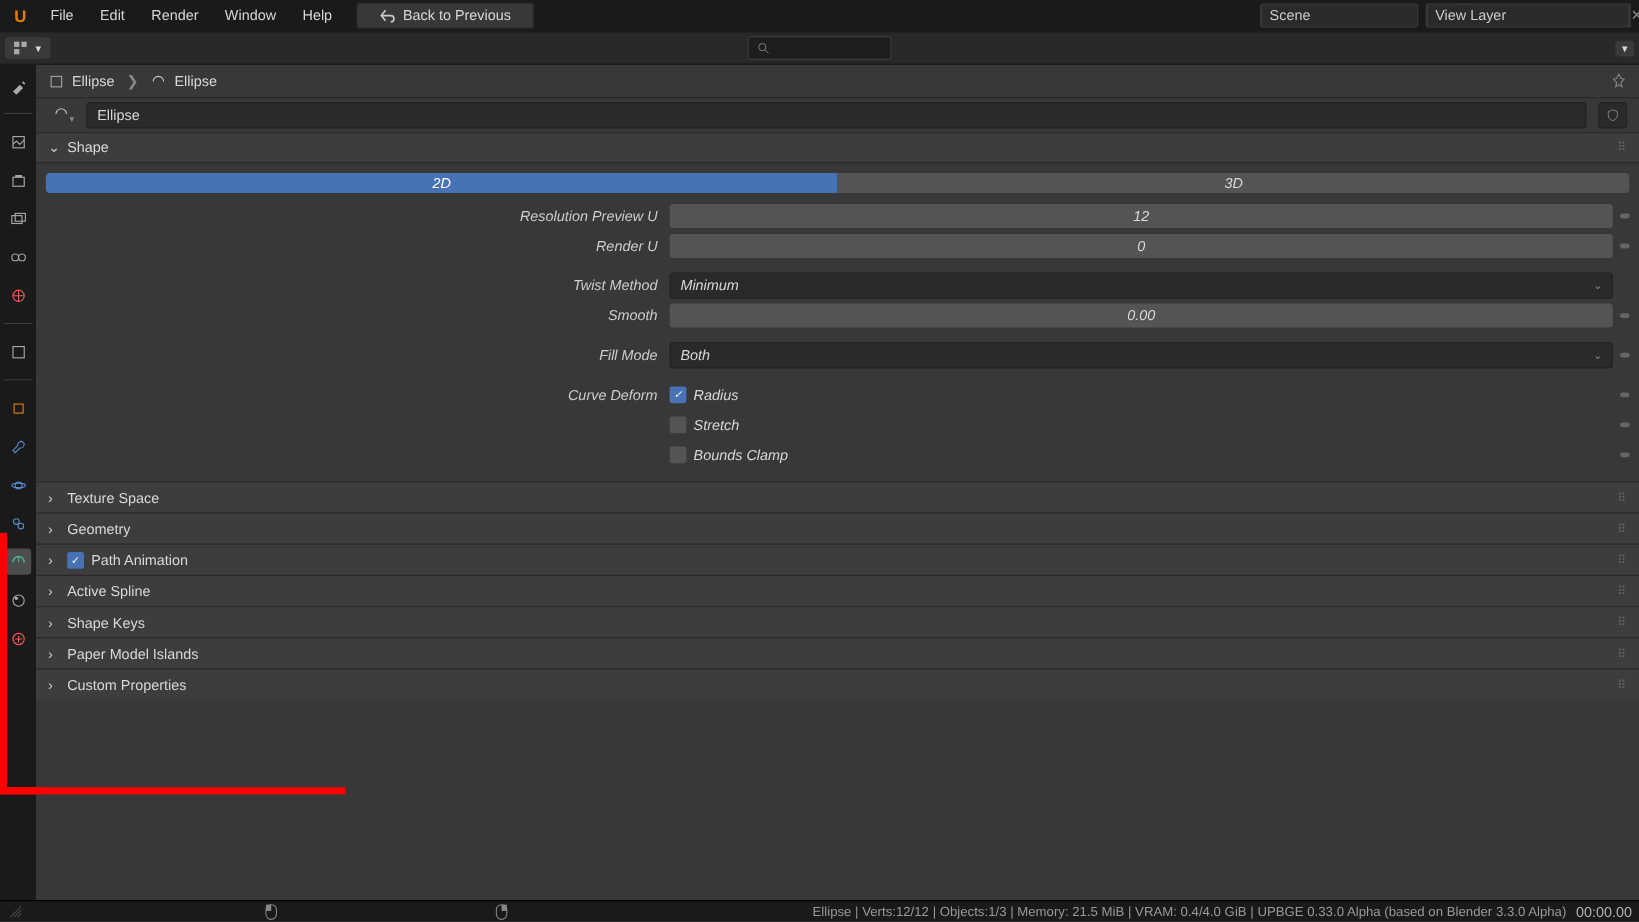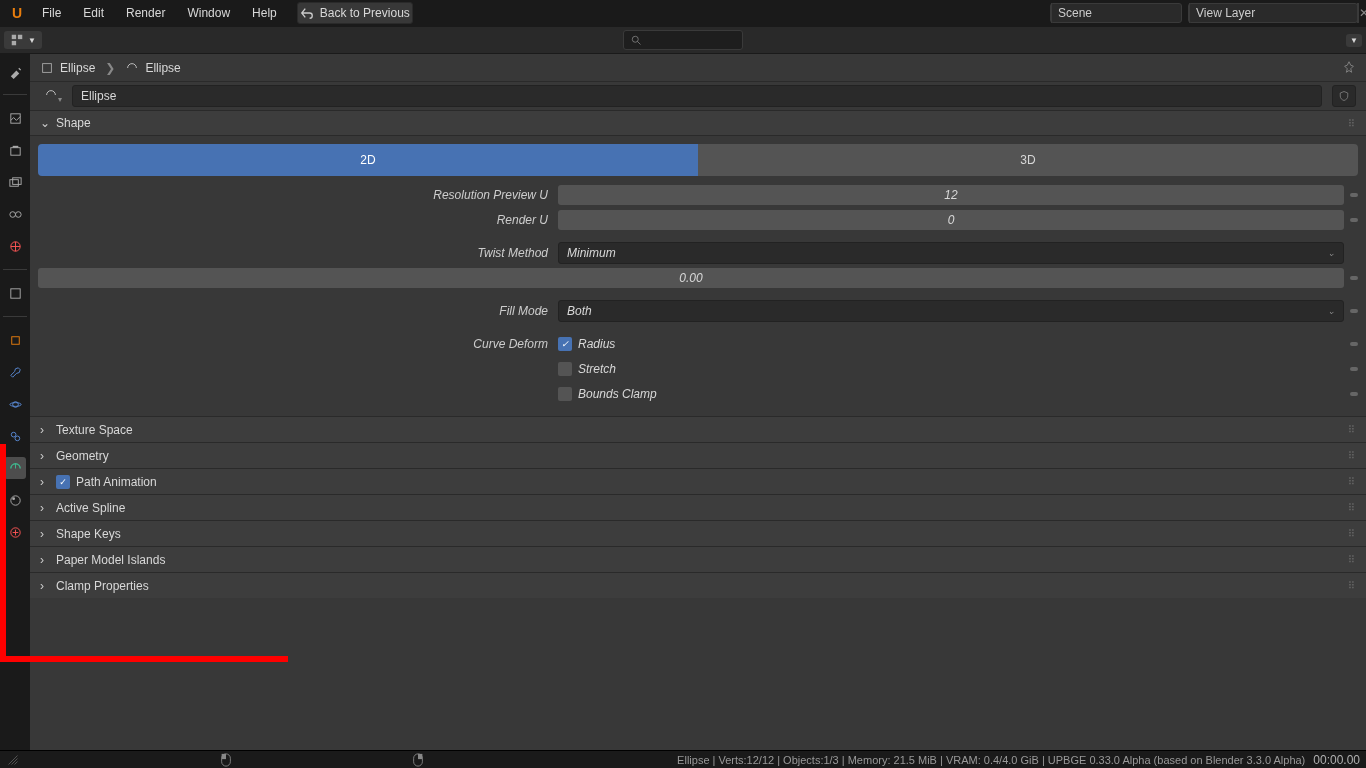--- a/index.html
+++ b/index.html
@@ -2,21 +2,21 @@
 <html><head>
 <meta charset="utf-8">
 <style>
 * { margin:0; padding:0; box-sizing:border-box; font-family:Arial,Helvetica,sans-serif; font-size:12px; color:#d8d8d8; }
 body { width:1366px; height:768px; background:#333333; overflow:hidden; position:relative; }
 
 
 .menu-bar { height:26px; background:#1a1a1a; display:flex; align-items:center; padding:0 4px; gap:2px; }
 .logo { width:18px; height:18px; display:flex; align-items:center; justify-content:center; margin:0 4px; color:#e87d0d; font-weight:bold; font-size:14px; }
 .menu-item { padding:4px 10px; cursor:default; }
-.back-btn { margin-left:8px; background:#383838; border:1px solid #2a2a2a; border-radius:3px; padding:3px 2px; display:flex; align-items:center; gap:6px; }
+.back-btn { margin-left:8px; background:#383838; border:1px solid #2a2a2a; border-radius:3px; padding:3px 18px; display:flex; align-items:center; gap:6px; }
 .back-btn svg { width:14px; height:14px; }
 .flex-spacer { flex:1; }
 .pill { display:flex; align-items:center; background:#2a2a2a; border:1px solid #3a3a3a; border-radius:3px; height:20px; margin-right:4px; }
 .pill .ico { width:26px; height:20px; display:flex; align-items:center; justify-content:center; border-right:1px solid #3a3a3a; }
 .pill input { flex:1; background:transparent; border:none; padding:0 6px; color:#ccc; outline:none; }
 .pill .tbtn { width:20px; height:20px; display:flex; align-items:center; justify-content:center; border-left:1px solid #3a3a3a; }
 
 
 .sec-bar { height:28px; background:#292929; border-top:1px solid #1a1a1a; border-bottom:1px solid #1a1a1a; display:flex; align-items:center; padding:0 4px; position:relative; }
 .sec-bar .dd { background:#3a3a3a; border-radius:3px; padding:2px 6px; display:flex; align-items:center; gap:4px; }
@@ -46,21 +46,21 @@
 .name-row .icon-sm { padding:0 4px; }
 .name-row .name-field { flex:1; background:#2a2a2a; border:1px solid #222; border-radius:3px; padding:3px 8px; }
 .name-row .shield { width:24px; height:22px; background:#2a2a2a; border:1px solid #222; border-radius:3px; display:flex; align-items:center; justify-content:center; margin-left:4px; }
 
 .panel-head { height:26px; background:#3d3d3d; border-top:1px solid #2a2a2a; border-bottom:1px solid #2a2a2a; display:flex; align-items:center; padding:0 10px; gap:6px; }
 .panel-head .exp { width:10px; color:#ccc; }
 .panel-head .dots { margin-left:auto; color:#666; font-size:10px; letter-spacing:1px; }
 
 .shape-body { padding:8px 8px 8px 8px; }
 
-.toggle-row { display:flex; height:32px; border-radius:4px; overflow:hidden; margin-bottom:8px; }
+.toggle-row { display:flex; height:17px; border-radius:4px; overflow:hidden; margin-bottom:8px;font-style:italic; }
 .toggle-row .tog { flex:1; background:#545454; display:flex; align-items:center; justify-content:center; cursor:default; }
 .toggle-row .tog.active { background:#4772b3; color:#fff; }
 
 .prop-row { display:flex; align-items:center; height:22px; margin-bottom:3px;font-style:italic; }
 .prop-label { width:520px; text-align:right; padding-right:10px; color:#cdcdcd; }
 .prop-label.empty { width:520px; }
 .drag-field { flex:1; background:#545454; border-radius:3px; text-align:center; line-height:20px; position:relative; }
 .drop-field { flex:1; background:#2a2a2a; border:1px solid #222; border-radius:3px; padding:0 8px; line-height:20px; display:flex; align-items:center; justify-content:space-between; }
 .drop-field .chev { font-size:9px; color:#888; }
 .cb-group { flex:1; display:flex; align-items:center; gap:6px; }
@@ -294,20 +294,21 @@
       <div style="height:8px"></div>
       <div class="prop-row">
         <div class="prop-label">Twist Method</div>
         <div class="drop-field">
             <span>Minimum</span>
             <span class="chev">⌄</span>
           </div>
         <div style="width:14px"></div>
       </div>
       <div class="prop-row">
+        <div class="prop-label">Smooth</div>
         <div class="drag-field">0.00</div>
         <div class="anim-dot"></div>
       </div>
       <div style="height:8px"></div>
       <div class="prop-row">
         <div class="prop-label">Fill Mode</div>
         <div class="drop-field">
             <span>Both</span>
             <span class="chev">⌄</span>
           </div>
@@ -366,21 +367,21 @@
         <span>Shape Keys</span>
         <span class="dots">⠿</span>
       </div>
     <div class="collapsed-panel">
         <span class="exp">›</span>
         <span>Paper Model Islands</span>
         <span class="dots">⠿</span>
       </div>
     <div class="collapsed-panel">
         <span class="exp">›</span>
-        <span>Clamp Properties</span>
+        <span>Custom Properties</span>
         <span class="dots">⠿</span>
       </div>
 
   </div>
 </div>
 
 <div class="status">
   <svg width="14" height="12" viewBox="0 0 16 16">
       <path d="M2 14L14 2M6 14L14 6M10 14l4-4" stroke="#666"></path>
     </svg>

